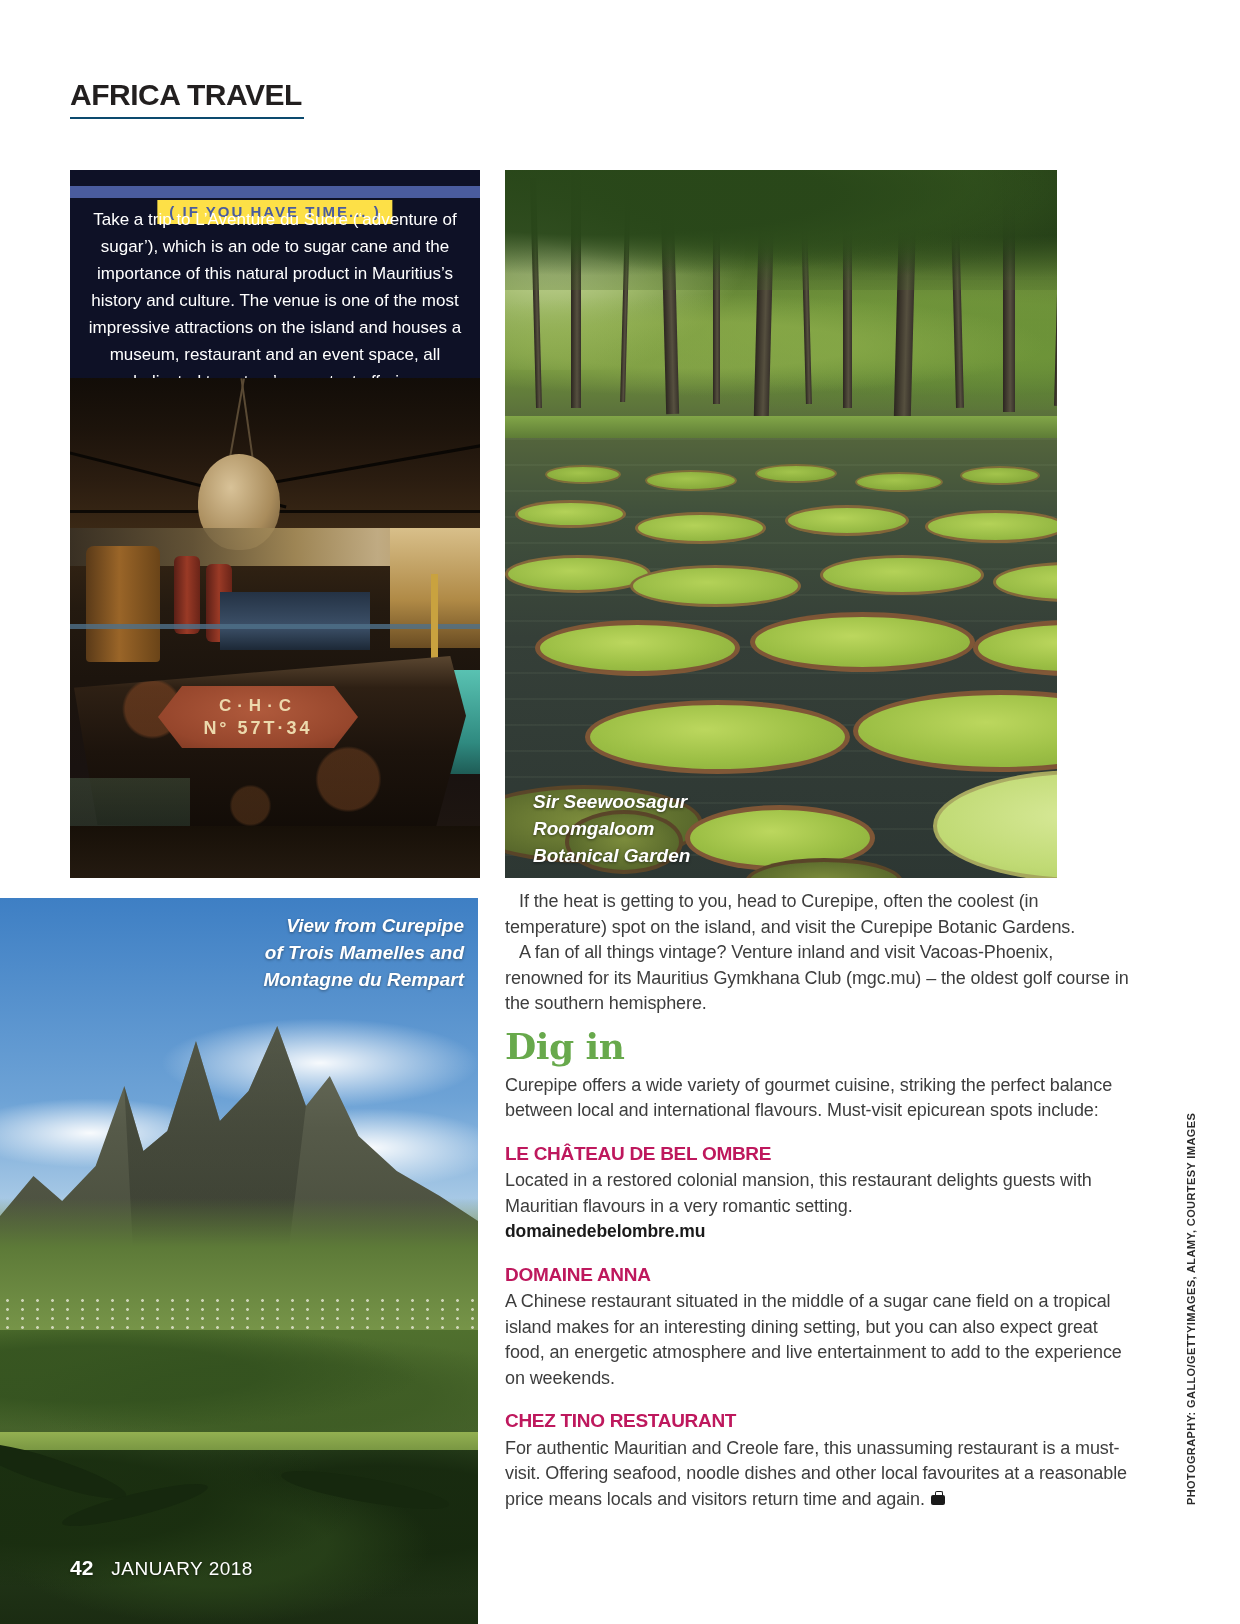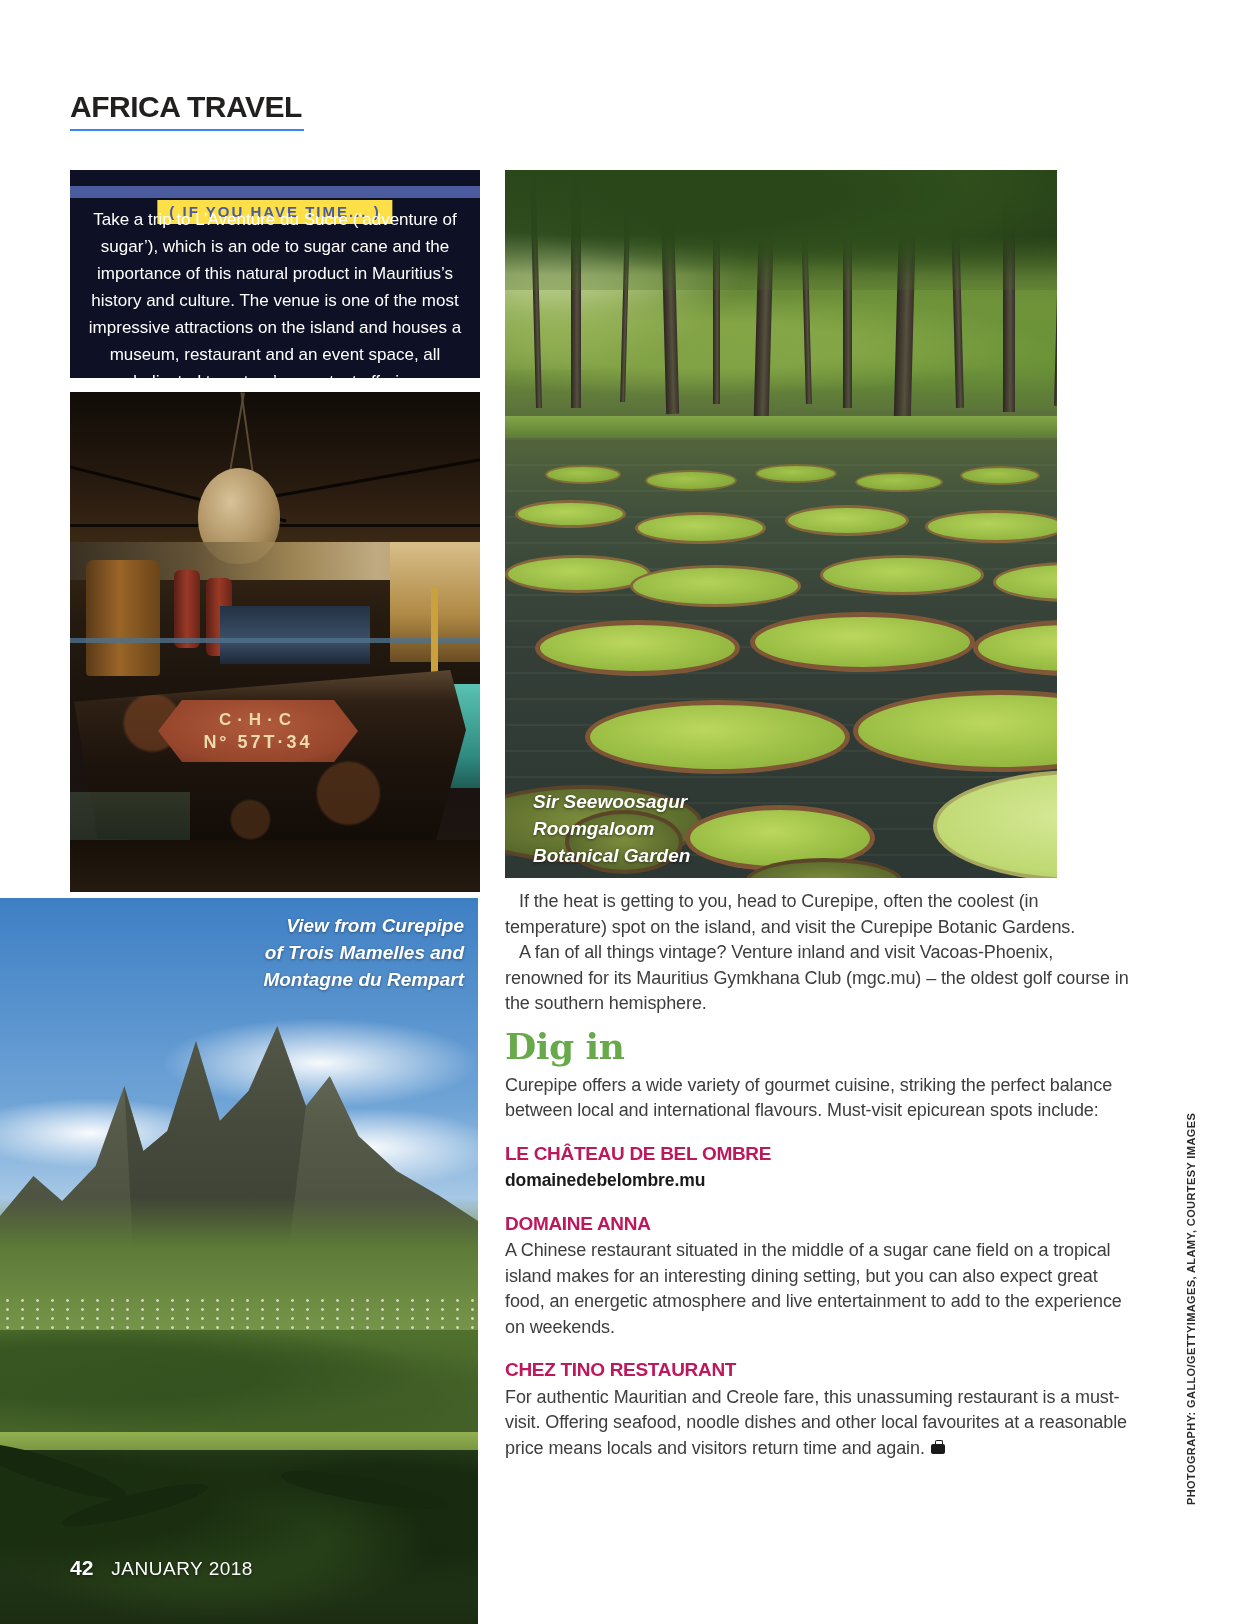--- a/index.html
+++ b/index.html
@@ -1,35 +1,35 @@
 <!DOCTYPE html>
 <html><head>
 <meta charset="utf-8">
 <style>
   html,body{margin:0;padding:0;background:#ffffff;}
   .page{position:relative;width:1240px;height:1624px;background:#fff;overflow:hidden;
         font-family:"Liberation Sans",sans-serif;color:#3b3b3b;}
 
   
-  .section-header{position:absolute;left:70px;top:90px;font-size:30px;font-weight:800;
-    color:#221f1f;letter-spacing:-0.5px;border-bottom:2px solid #3b82f6;padding:0 2px 5px 0;}
+  .section-header{position:absolute;left:70px;top:78px;font-size:30px;font-weight:800;
+    color:#221f1f;letter-spacing:-0.5px;border-bottom:2px solid #0c4a6e;padding:0 2px 5px 0;}
 
   
   .ifbox{position:absolute;left:70px;top:170px;width:410px;height:208px;background:#0e1126;}
   .ifbox-bar{position:absolute;left:0;top:16px;width:100%;height:12px;background:#4a5c9e;}
   .ifbox-label{position:absolute;left:50%;top:0;transform:translateX(-50%);background:#fde047;
     padding:3px 12px 4px;font-size:15px;font-weight:700;color:#4a5c9e;letter-spacing:2px;
     white-space:nowrap;margin-top:30px;}
   .ifbox-body{position:absolute;left:10px;right:10px;top:36px;text-align:center;color:#fff;
     font-size:17px;line-height:27px;font-weight:500;}
   .ifbox-link{display:block;margin-top:3px;font-weight:800;color:#fff;font-size:16px;
     text-decoration:none;}
 
   
-  .museum{position:absolute;left:70px;top:392px;width:410px;height:500px;overflow:hidden;
+  .museum{position:absolute;left:70px;top:378px;width:410px;height:500px;overflow:hidden;
     background:linear-gradient(180deg,#120d08 0%,#1c130b 10%,#2a1c10 20%,#3a2815 30%,#241a10 46%,#1c140d 60%,#191210 78%,#211811 100%);}
   .m-roofline{position:absolute;left:-40px;top:96px;width:260px;height:3px;background:#0a0704;transform:rotate(14deg);}
   .m-roofline2{position:absolute;right:-40px;top:84px;width:280px;height:3px;background:#0a0704;transform:rotate(-10deg);}
   .m-truss{position:absolute;left:0;top:132px;width:410px;height:3px;background:#0d0905;}
   .m-eaves{position:absolute;left:0;top:150px;width:410px;height:38px;
     background:linear-gradient(90deg,#3a3226 0%,#6a5a3c 30%,#b09660 55%,#d8c296 75%,#caa45c 100%);opacity:.85;}
   .m-wallglow{position:absolute;right:0;top:150px;width:90px;height:120px;
     background:linear-gradient(180deg,#d8bf8a,#b08a46 60%,#6a4c22);}
   .m-tank{position:absolute;left:16px;top:168px;width:74px;height:116px;border-radius:8px 8px 4px 4px;
     background:linear-gradient(90deg,#5a3a18,#9a6528 45%,#6a4418);}
@@ -261,20 +261,21 @@
     </div>
   </div>
 
   <div class="article">
     <p class="ind">If the heat is getting to you, head to Curepipe, often the coolest (in temperature) spot on the island, and visit the Curepipe Botanic Gardens.</p>
     <p class="ind">A fan of all things vintage? Venture inland and visit Vacoas-Phoenix, renowned for its Mauritius Gymkhana Club (mgc.mu) – the oldest golf course in the southern hemisphere.</p>
     <h2 class="digin">Dig in</h2>
     <p>Curepipe offers a wide variety of gourmet cuisine, striking the perfect balance between local and international flavours. Must-visit epicurean spots include:</p>
 
     <h3 class="rest-name">LE CHÂTEAU DE BEL OMBRE</h3>
+    <p>Located in a restored colonial mansion, this restaurant delights guests with Mauritian flavours in a very romantic setting.</p>
     <a href="#" class="rest-link">domainedebelombre.mu</a>
 
     <h3 class="rest-name">DOMAINE ANNA</h3>
     <p>A Chinese restaurant situated in the middle of a sugar cane field on a tropical island makes for an interesting dining setting, but you can also expect great food, an energetic atmosphere and live entertainment to add to the experience on weekends.</p>
 
     <h3 class="rest-name">CHEZ TINO RESTAURANT</h3>
     <p><span>For authentic Mauritian and Creole fare, this unassuming restaurant is a must-visit. Offering seafood, noodle dishes and other local favourites at a reasonable price means locals and visitors return time and again.</span><span class="endmark"></span></p>
   </div>
 
   <div class="credit">PHOTOGRAPHY: GALLO/GETTYIMAGES, ALAMY, COURTESY IMAGES</div>

